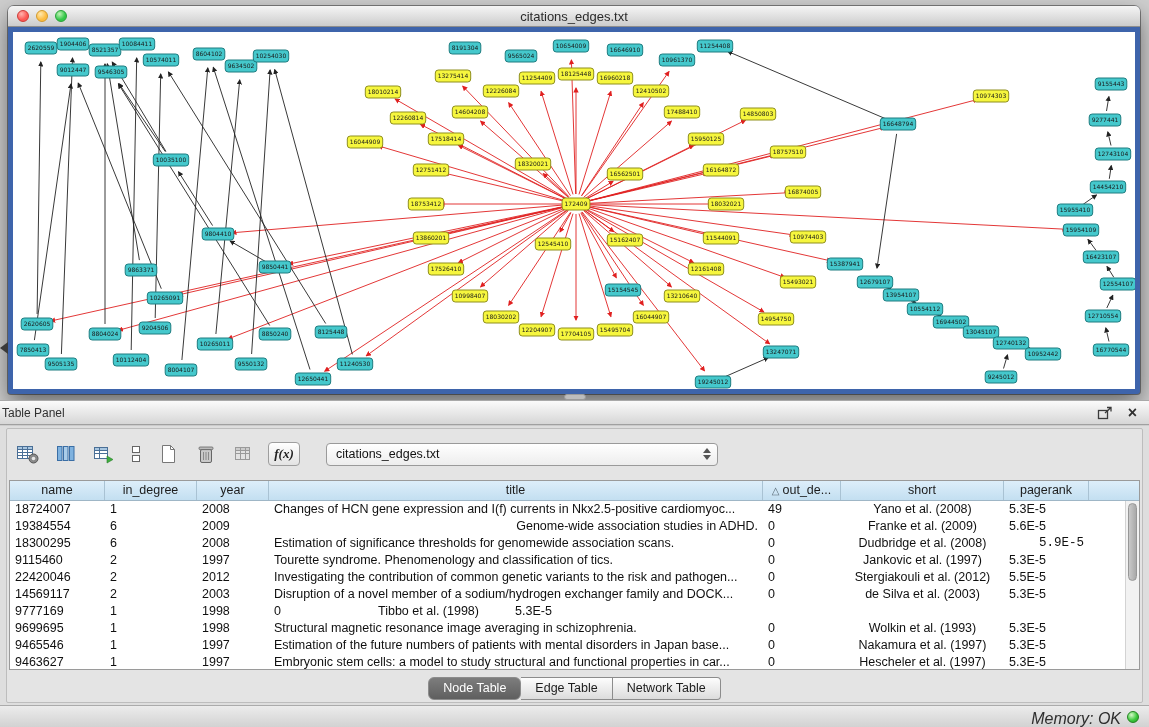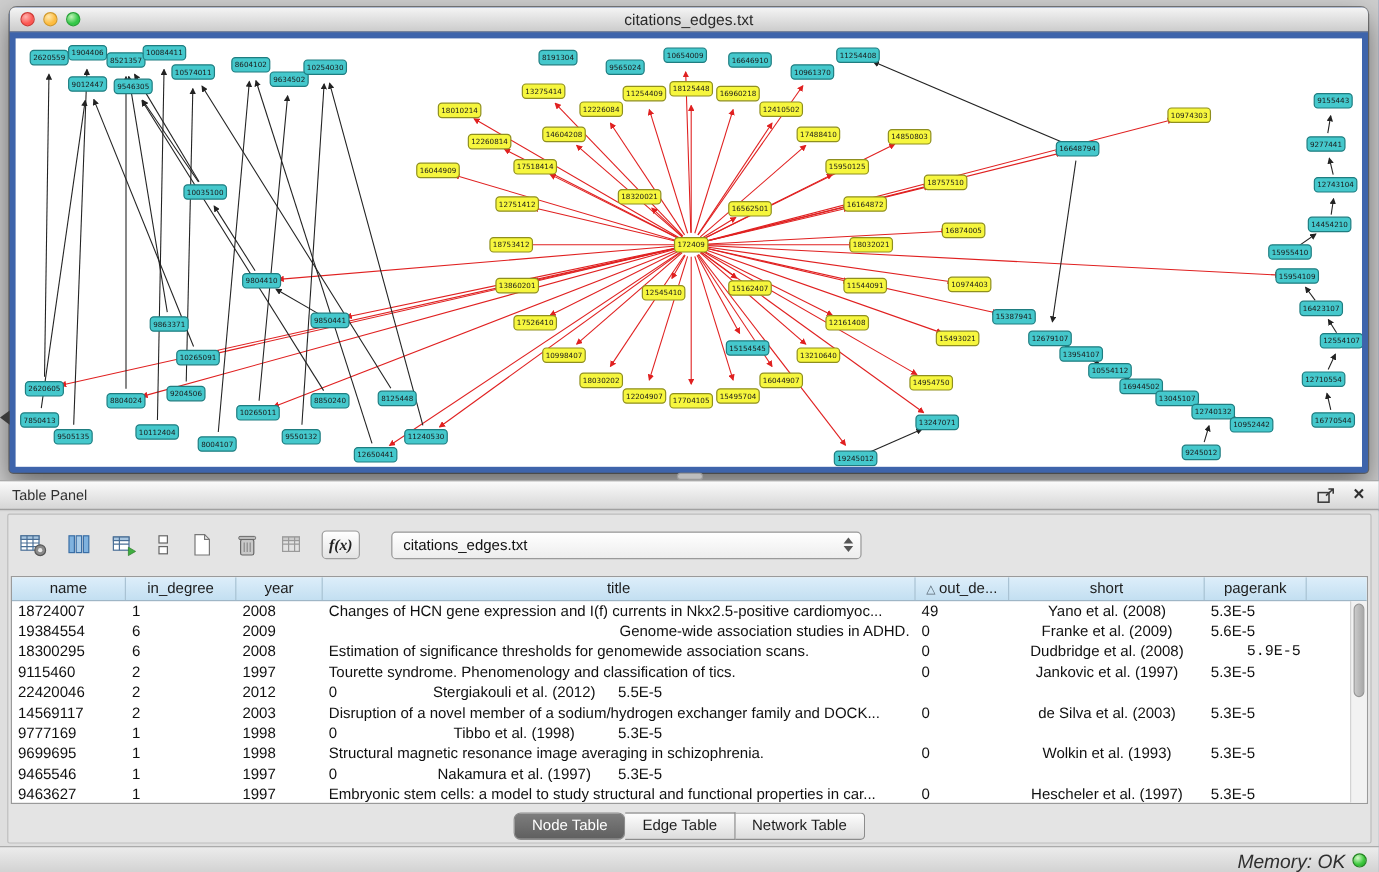--- a/index.html
+++ b/index.html
@@ -46,21 +46,21 @@
     position:absolute; top:394px; left:564px; width:22px; height:6px;
     background:#bdbdbd; border:1px solid #9a9a9a; border-radius:3px;
   }
 
   
   .panel-header {
     position:absolute; top:400px; left:0; width:1149px; height:25px;
     background:linear-gradient(#fbfbfb,#d6d6d6);
     border-top:1px solid #a9a9a9; border-bottom:1px solid #a0a0a0;
   }
-  .panel-header .ph-title { position:absolute; left:10px; top:5px; font-size:12px; color:#303030; }
+  .panel-header .ph-title { position:absolute; left:2px; top:5px; font-size:12px; color:#303030; }
   .ph-float { position:absolute; right:36px; top:5px; width:16px; height:15px; cursor:pointer; }
   .ph-close { position:absolute; right:12px; top:2px; font-size:16px; font-weight:bold; color:#2f2f2f; cursor:pointer; line-height:20px; }
 
   .panel-body {
     position:absolute; top:426px; left:0; width:1149px; height:279px;
     background:#dedede;
   }
   .panel-frame {
     position:absolute; top:2px; left:6px; right:6px; bottom:2px;
     background:#e4e4e4; border:1px solid #bdbdbd; border-radius:2px;
@@ -781,20 +781,21 @@
         <div class="td" style="width: 72px; text-align: left;">1997</div>
         <div class="td" style="width: 494px; text-align: left;">Tourette syndrome. Phenomenology and classification of tics.</div>
         <div class="td" style="width: 78px; text-align: left;">0</div>
         <div class="td" style="width: 163px; text-align: center;">Jankovic et al. (1997)</div>
         <div class="td" style="width: 85px; text-align: left;">5.3E-5</div>
       </div>
       <div class="tr">
         <div class="td" style="width: 95px; text-align: left;">22420046</div>
         <div class="td" style="width: 92px; text-align: left;">2</div>
         <div class="td" style="width: 72px; text-align: left;">2012</div>
+        <div class="td" style="width: 494px; text-align: left;">Investigating the contribution of common genetic variants to the risk and pathogen...</div>
         <div class="td" style="width: 78px; text-align: left;">0</div>
         <div class="td" style="width: 163px; text-align: center;">Stergiakouli et al. (2012)</div>
         <div class="td" style="width: 85px; text-align: left;">5.5E-5</div>
       </div>
       <div class="tr">
         <div class="td" style="width: 95px; text-align: left;">14569117</div>
         <div class="td" style="width: 92px; text-align: left;">2</div>
         <div class="td" style="width: 72px; text-align: left;">2003</div>
         <div class="td" style="width: 494px; text-align: left;">Disruption of a novel member of a sodium/hydrogen exchanger family and DOCK...</div>
         <div class="td" style="width: 78px; text-align: left;">0</div>
@@ -815,20 +816,21 @@
         <div class="td" style="width: 72px; text-align: left;">1998</div>
         <div class="td" style="width: 494px; text-align: left;">Structural magnetic resonance image averaging in schizophrenia.</div>
         <div class="td" style="width: 78px; text-align: left;">0</div>
         <div class="td" style="width: 163px; text-align: center;">Wolkin et al. (1993)</div>
         <div class="td" style="width: 85px; text-align: left;">5.3E-5</div>
       </div>
       <div class="tr">
         <div class="td" style="width: 95px; text-align: left;">9465546</div>
         <div class="td" style="width: 92px; text-align: left;">1</div>
         <div class="td" style="width: 72px; text-align: left;">1997</div>
+        <div class="td" style="width: 494px; text-align: left;">Estimation of the future numbers of patients with mental disorders in Japan base...</div>
         <div class="td" style="width: 78px; text-align: left;">0</div>
         <div class="td" style="width: 163px; text-align: center;">Nakamura et al. (1997)</div>
         <div class="td" style="width: 85px; text-align: left;">5.3E-5</div>
       </div>
       <div class="tr">
         <div class="td" style="width: 95px; text-align: left;">9463627</div>
         <div class="td" style="width: 92px; text-align: left;">1</div>
         <div class="td" style="width: 72px; text-align: left;">1997</div>
         <div class="td" style="width: 494px; text-align: left;">Embryonic stem cells: a model to study structural and functional properties in car...</div>
         <div class="td" style="width: 78px; text-align: left;">0</div>

